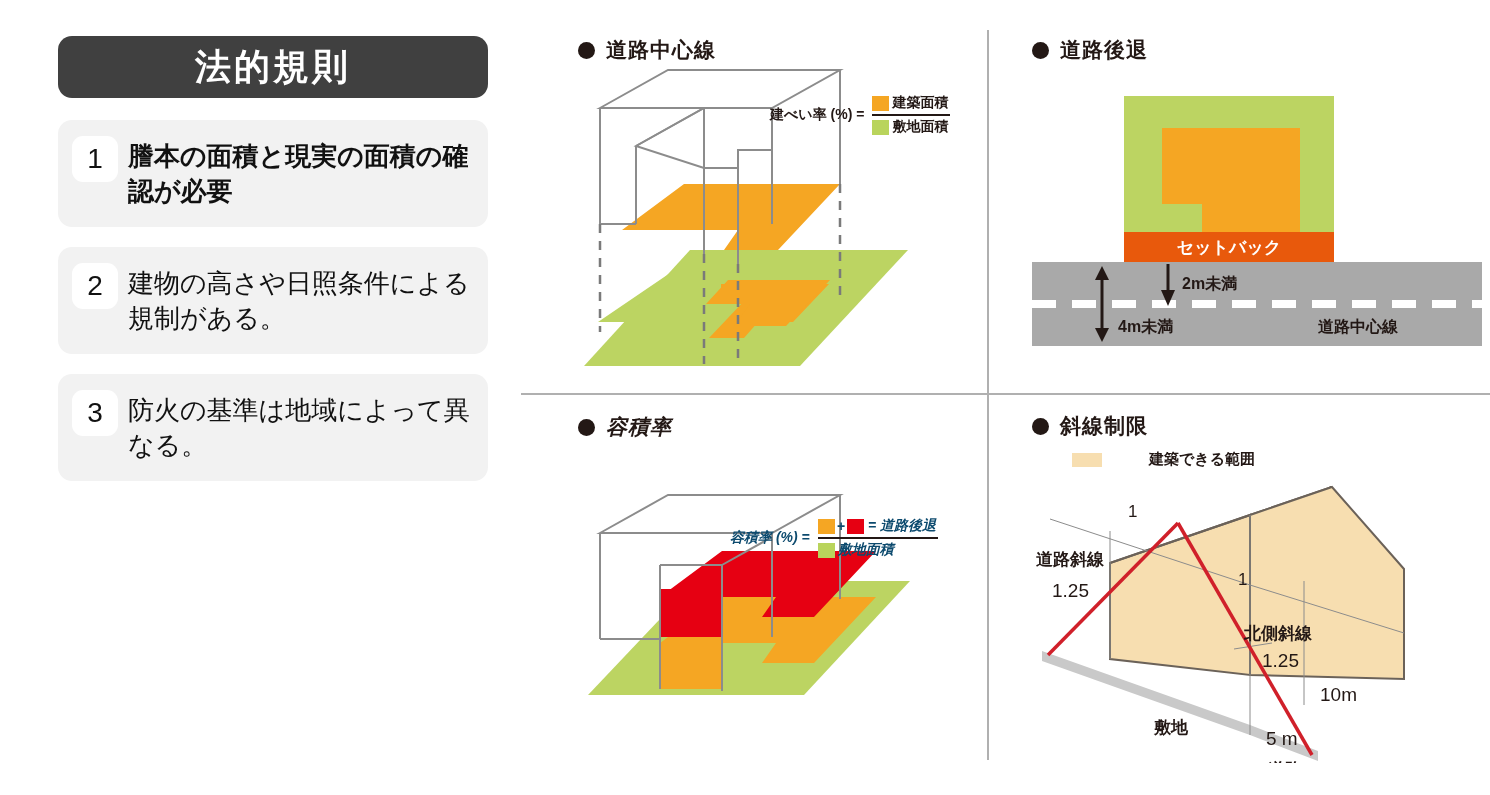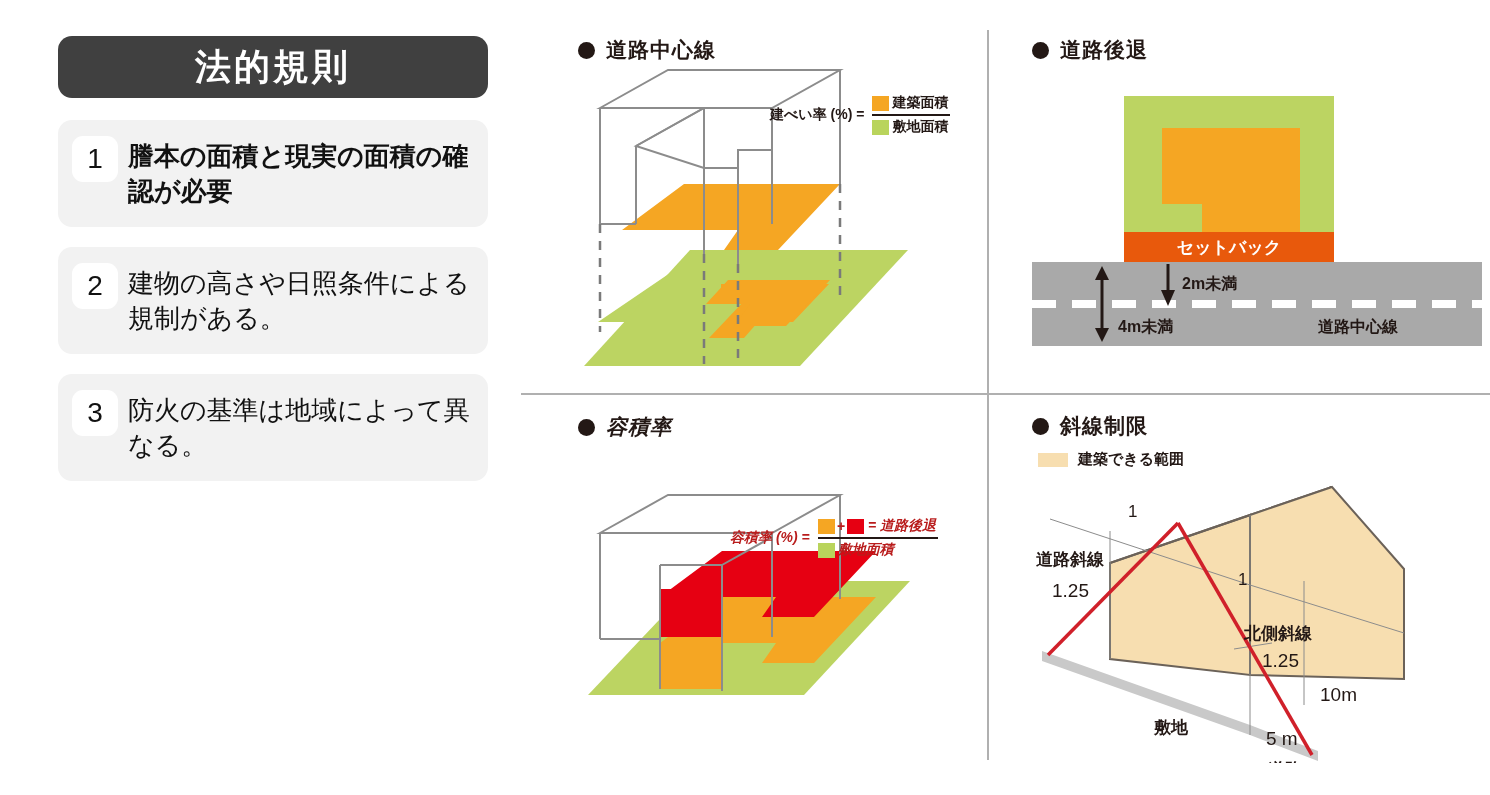--- a/index.html
+++ b/index.html
@@ -255,21 +255,21 @@
       <line x1="194" y1="44" x2="194" y2="148"></line>
       <line x1="262" y1="6" x2="262" y2="110"></line>
       <line x1="82" y1="76" x2="82" y2="200"></line>
       <line x1="144" y1="76" x2="144" y2="202"></line>
       <line x1="22" y1="150" x2="82" y2="150"></line>
       <path d="M82,76 L144,76"></path>
       <path d="M144,76 L194,48"></path>
     </g>
   </svg>
 
-  <div style="position:absolute; left:152px; top:104px; display:flex; align-items:center; font-size:14px; font-weight:bold; color:#b91c1c;">
+  <div style="position:absolute; left:152px; top:104px; display:flex; align-items:center; font-size:14px; font-weight:bold; color:#0c4a6e;">
     <span>容積率 (%) =</span>
     <div style="margin-left:8px; text-align:left;">
       <div style="border-bottom:2px solid #231815; padding:0 2px 2px 0; display:flex; align-items:center;">
         <span class="swatch" style="background:#F5A623;"></span>
         <span style="margin:0 2px;">+</span>
         <span class="swatch" style="background:#E60012;"></span>
         <span style="margin-left:4px;">= 道路後退</span>
       </div>
       <div style="padding-top:2px; display:flex; align-items:center;">
         <span class="swatch" style="background:#B9D45C; margin-right:3px;"></span>
@@ -278,21 +278,21 @@
     </div>
   </div>
 </div>
 
 <div class="quadrant" id="quad-shasen">
   <div class="q-heading">
     <span class="q-bullet"></span>
     <span>斜線制限</span>
   </div>
 
-  <div style="display:flex; align-items:center; margin-top:10px; margin-left:6px;">
+  <div style="display:flex; align-items:center; margin-top:10px; margin-left:40px;gap:37px;">
     <span style="display:inline-block; width:30px; height:14px; background:#F7DEB0; margin-right:10px;"></span>
     <span style="font-size:15px; font-weight:bold; color:#231815;">建築できる範囲</span>
   </div>
 
   <svg class="diagram-svg" width="450" height="290" viewBox="0 0 450 290" style="margin-top:4px;">
 
     <polygon points="10,178 218,252 218,262 10,188" fill="#C9C9C9"></polygon>
     <polygon points="218,252 286,278 286,288 218,262" fill="#C9C9C9"></polygon>
 
     <polygon points="78,90 218,42 218,202 78,186" fill="#F7DEB0" stroke="#6b6259" stroke-width="2"></polygon>

